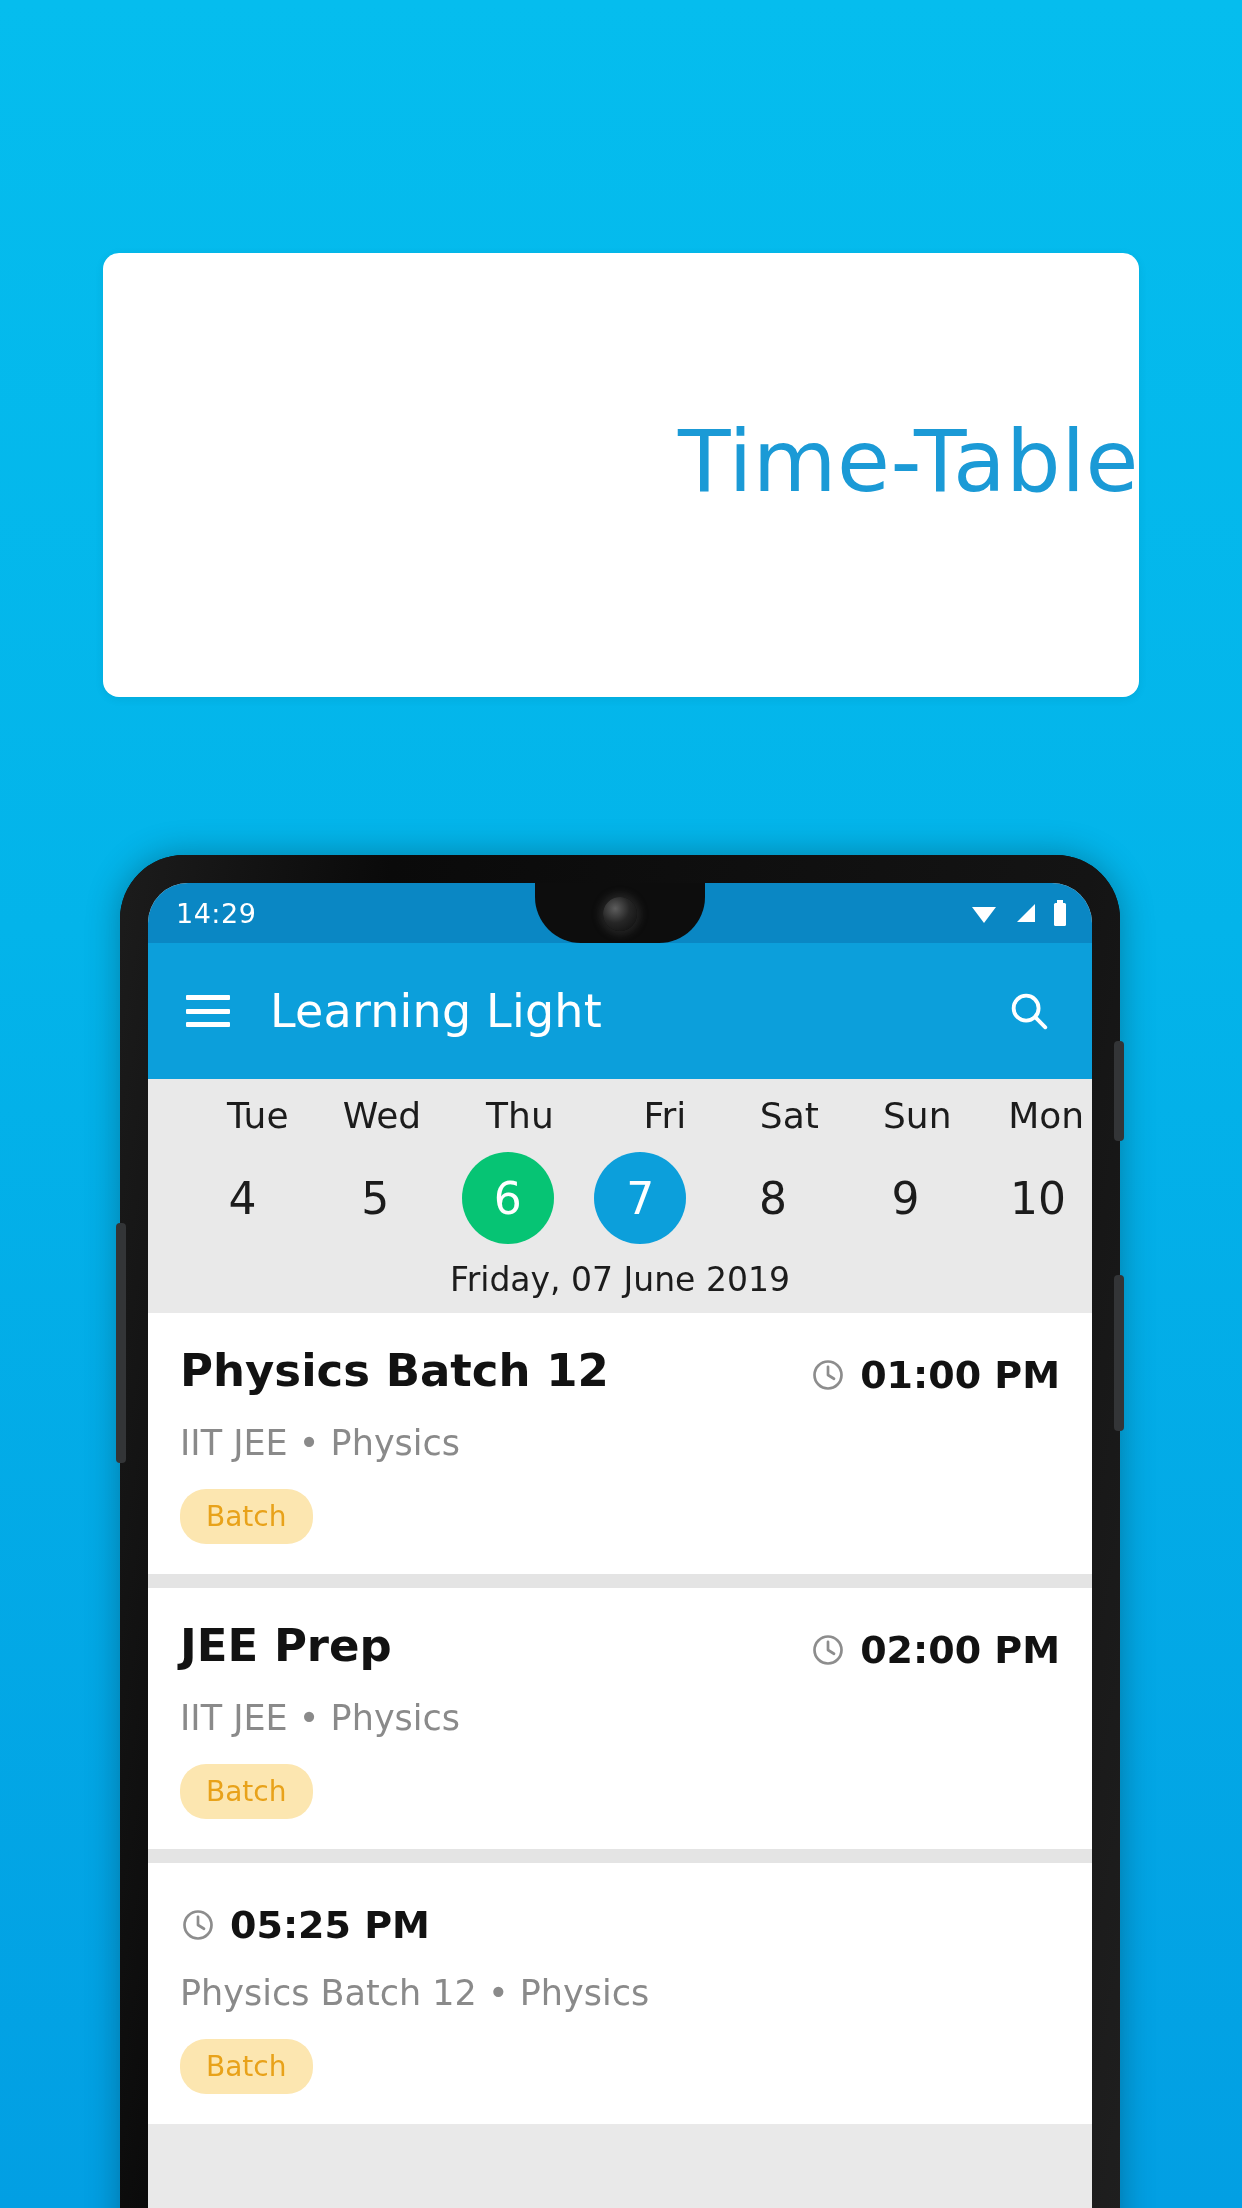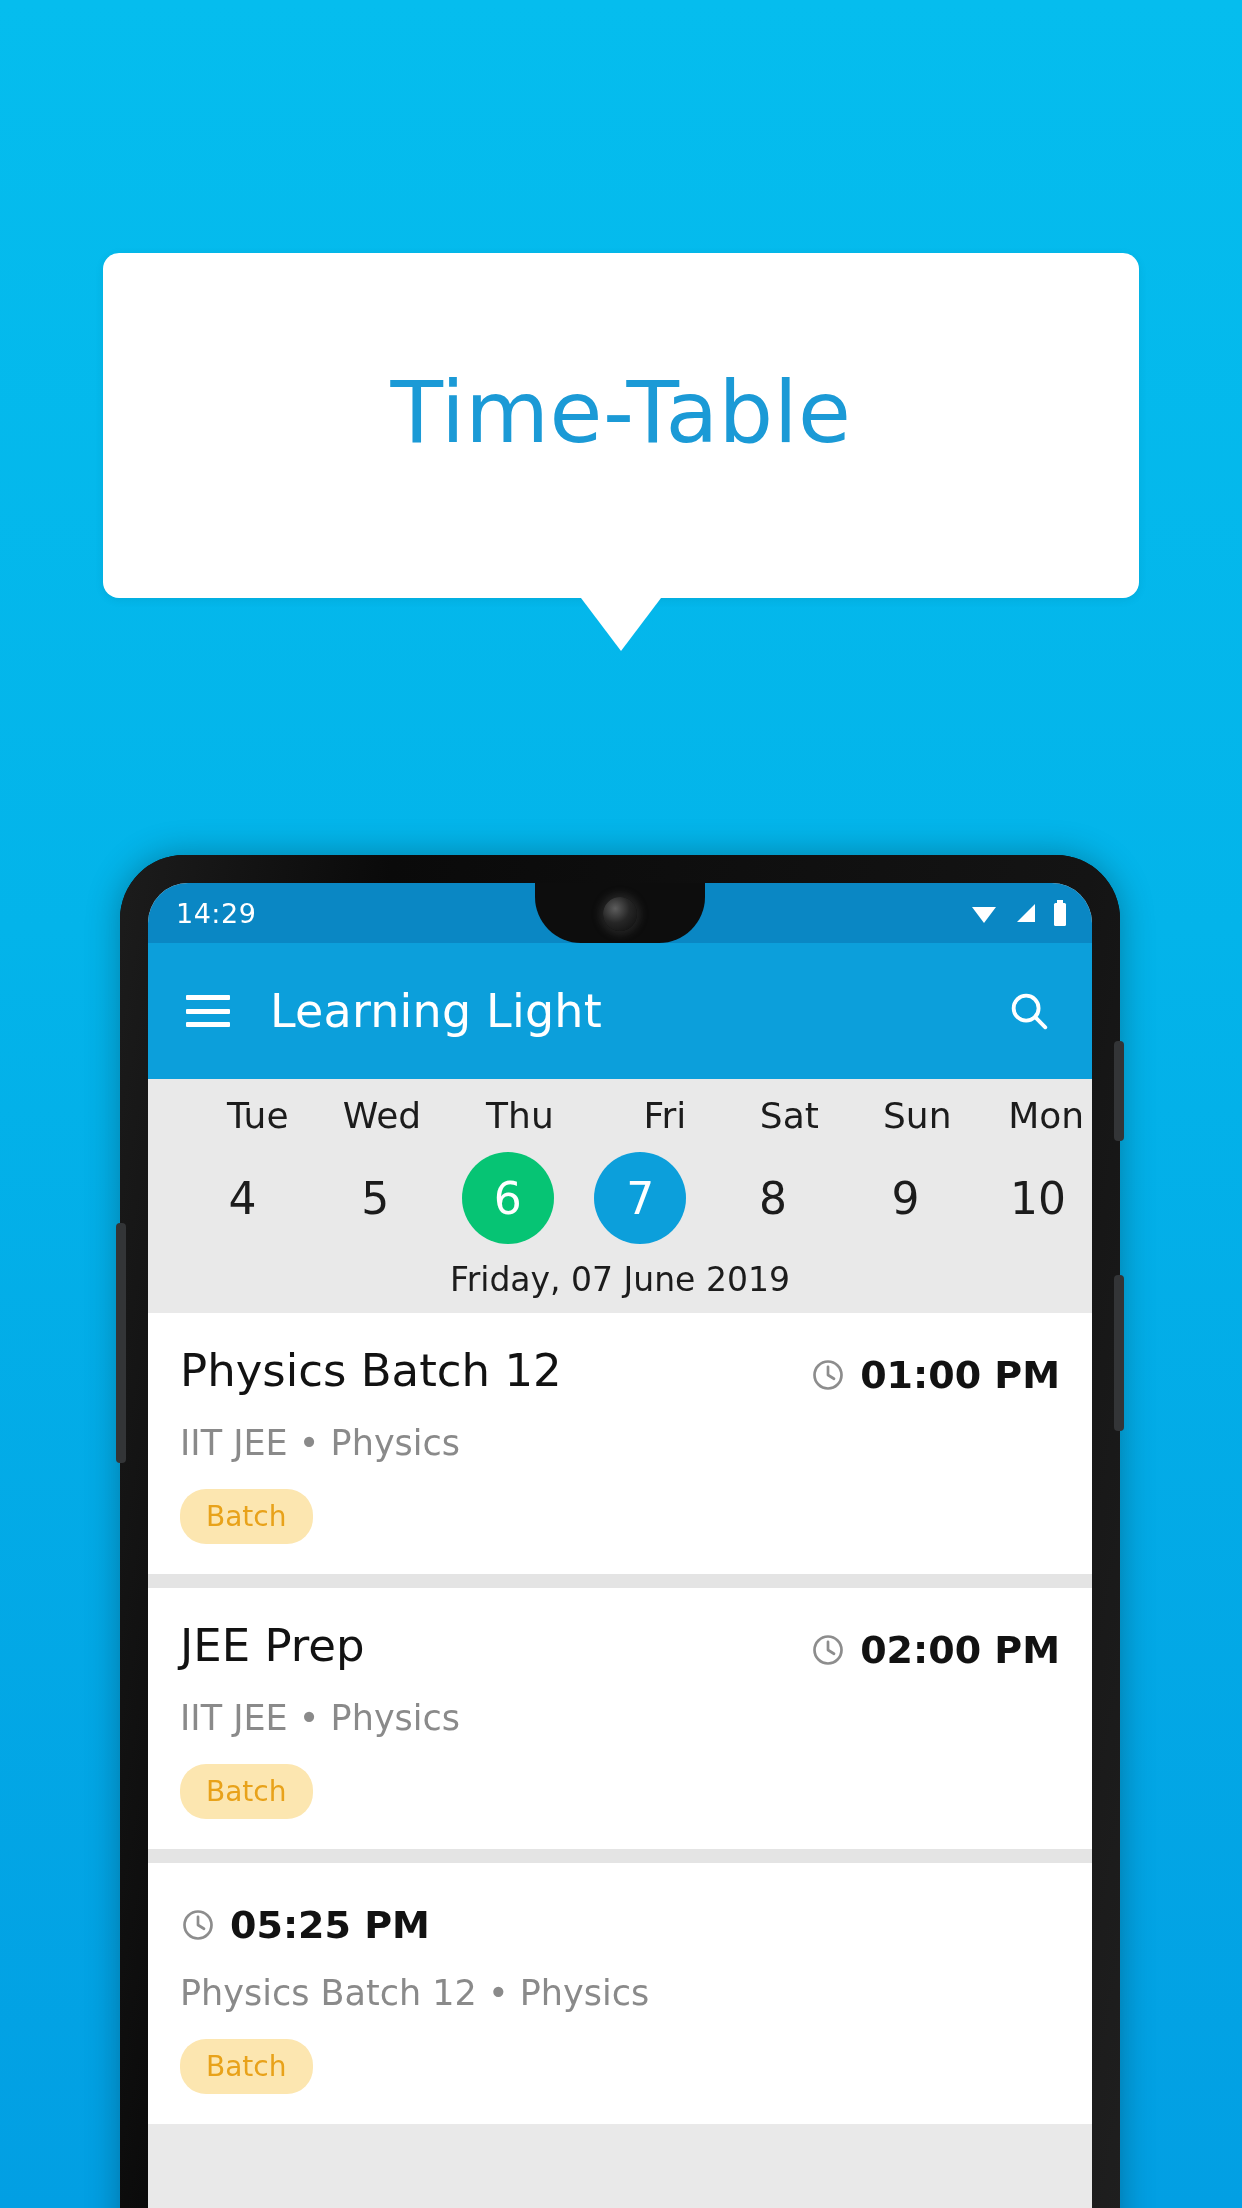--- a/index.html
+++ b/index.html
@@ -10,27 +10,27 @@
   }
   body {
     background: linear-gradient(180deg, #05bdee 0%, #03b4ea 42%, #029fe3 100%);
     position: relative;
   }
 
   
   #bubble {
     position: absolute;
     left: 103px; top: 253px;
-    width: 1036px; height: 345px;
+    width: 1036px; height: 444px;
     background: #ffffff;
     border-radius: 16px;
     box-shadow: 0 2px 10px rgba(0,0,0,0.07);
     display: flex;
     flex-direction: column;
-    align-items: center;
+    align-items: flex-end;
     justify-content: center;
   }
   #bubble-title {
     font-family: "DejaVu Sans", sans-serif;
     font-size: 86px;
     font-weight: 400;
     color: #1b9ad6;
     letter-spacing: 0.5px;
     line-height: 1;
     margin-bottom: 28px;
@@ -220,21 +220,21 @@
     margin-bottom: 14px;
     position: relative;
   }
   .event-head {
     display: flex;
     align-items: flex-start;
     justify-content: space-between;
   }
   .event-title {
     font-size: 45px;
-    font-weight: 400;
+    font-weight: 700;
     color: #121212;
     line-height: 1.05;
   }
   .event-time-wrap {
     display: flex;
     align-items: center;
     gap: 14px;
     padding-top: 6px;
     white-space: nowrap;
     justify-content: flex-end;

